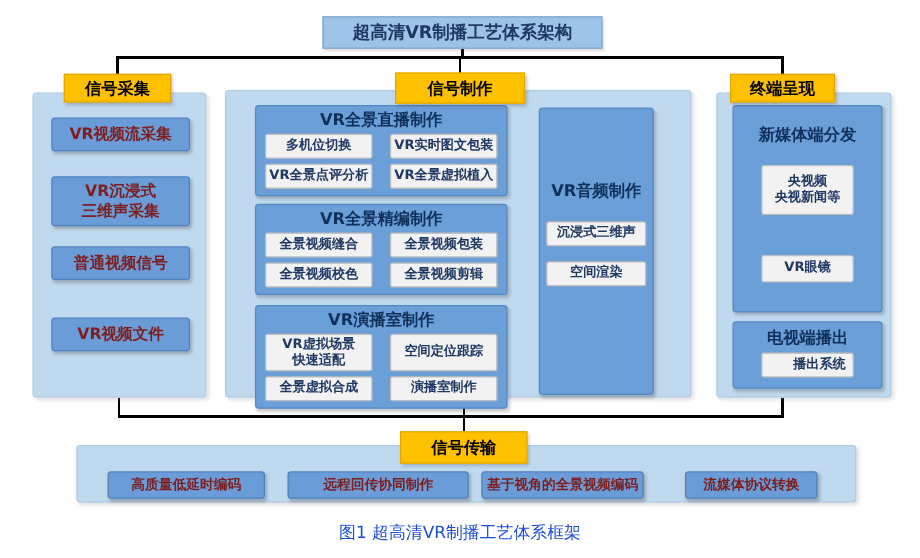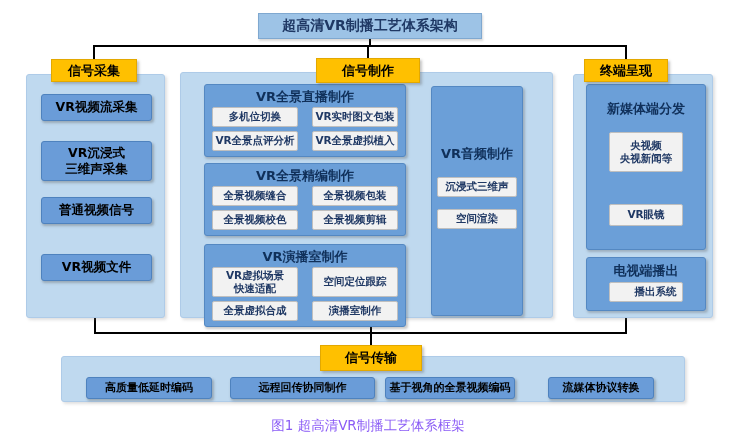--- a/index.html
+++ b/index.html
@@ -23,21 +23,21 @@
     display:flex;align-items:center;justify-content:center;
     box-shadow:1.5px 2px 2.5px rgba(90,90,90,.35);
   }
   .container{
     z-index:1;background:#BFD9EF;border:1px solid #AECBE8;border-radius:3px;
     box-shadow:2px 2px 3px rgba(130,130,130,.25);
   }
   .steel{
     position:absolute;box-sizing:border-box;
     background:#6A9CD8;border:1px solid #4E82BE;border-radius:3px;
-    color:#000000;font-size:12.5px;font-weight:bold;line-height:1.3;
+    color:#7f1d1d;font-size:12.5px;font-weight:bold;line-height:1.3;
     display:flex;align-items:center;justify-content:center;text-align:center;
     white-space:pre-line;box-shadow:1.5px 2px 2.5px rgba(80,80,80,.35);
   }
   .steel.small{font-size:11px;}
   .group{
     position:absolute;box-sizing:border-box;
     background:#6B9FD8;border:1px solid #5488C2;border-radius:3px;
     box-shadow:1.5px 2px 2.5px rgba(80,80,80,.3);
   }
   .group-title{
@@ -48,21 +48,21 @@
   .white-item{
     box-sizing:border-box;background:#F2F2F2;border:1px solid #BFBFBF;border-radius:2px;
     color:#1F3864;font-size:10.5px;font-weight:bold;line-height:1.25;
     display:flex;align-items:center;justify-content:center;text-align:center;
     height:20px;white-space:pre-line;
   }
   .white-item.tall{height:30px;}
   .audio-title{margin-top:57px;}
   .caption{
     left:0;top:417px;width:736px;text-align:center;
-    color:#8b5cf6;font-size:13.5px;
+    color:#1d4ed8;font-size:13.5px;
   }
 </style>
 </head>
 <body>
 
 <div class="canvas">
 
   <svg class="wires" width="736" height="446">
     <g stroke="#000000" stroke-width="2" fill="none" shape-rendering="crispEdges">
       <path d="M370 39 V46"></path>

